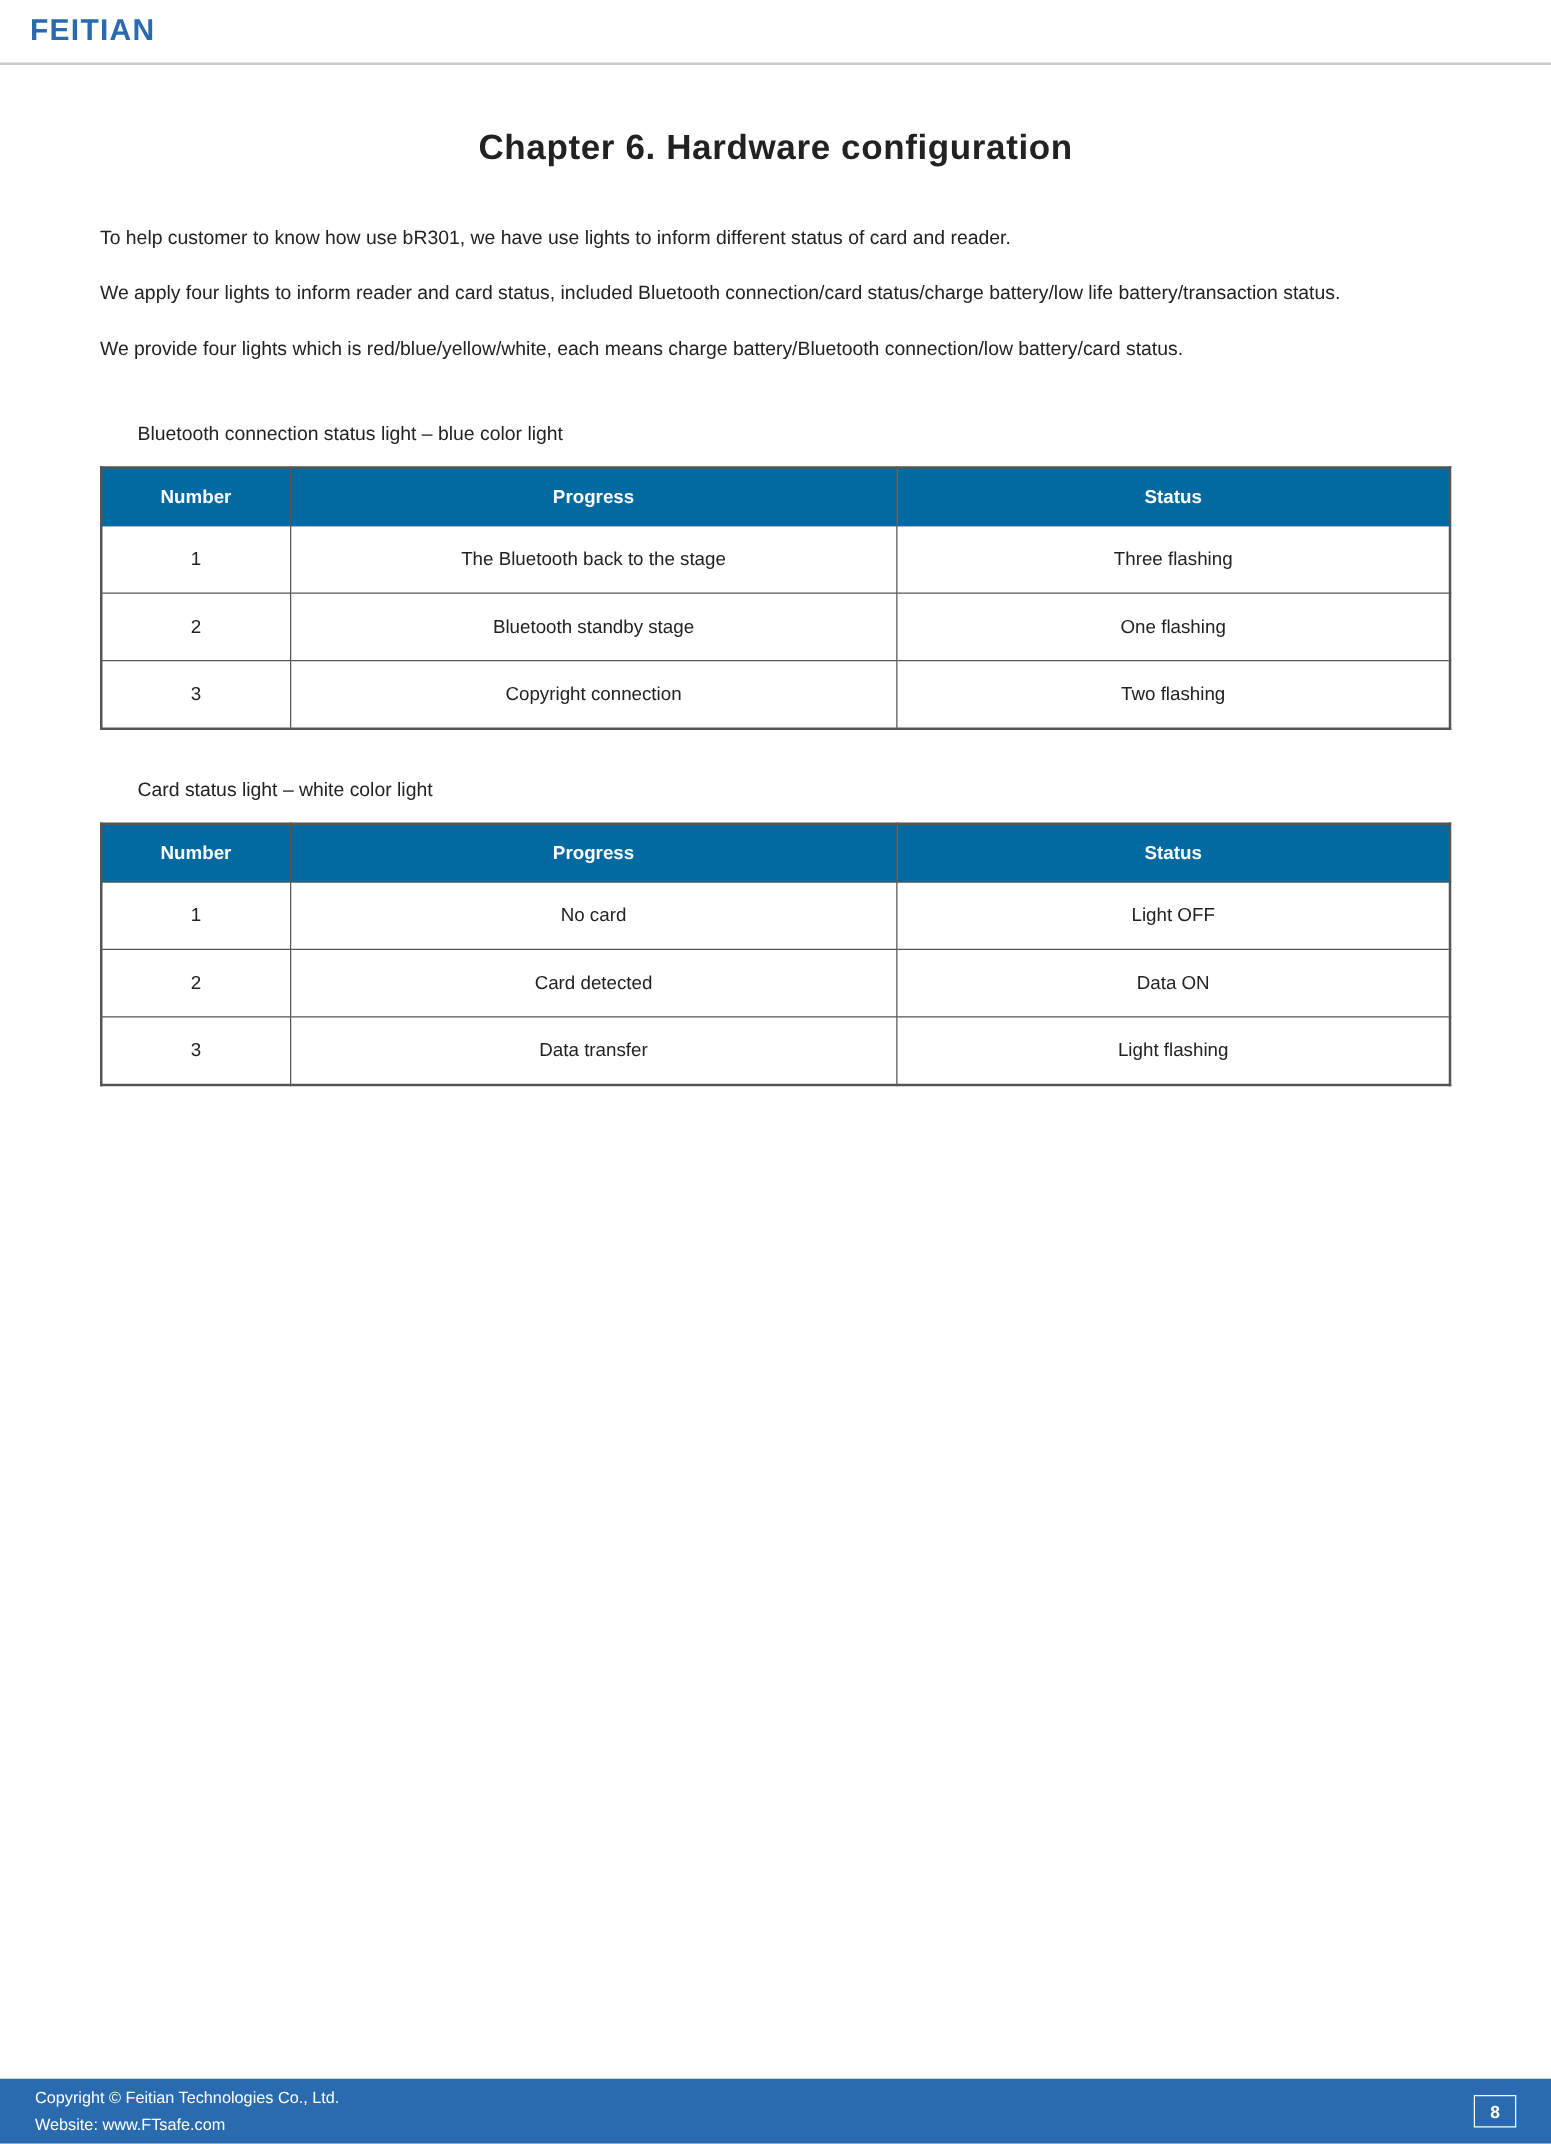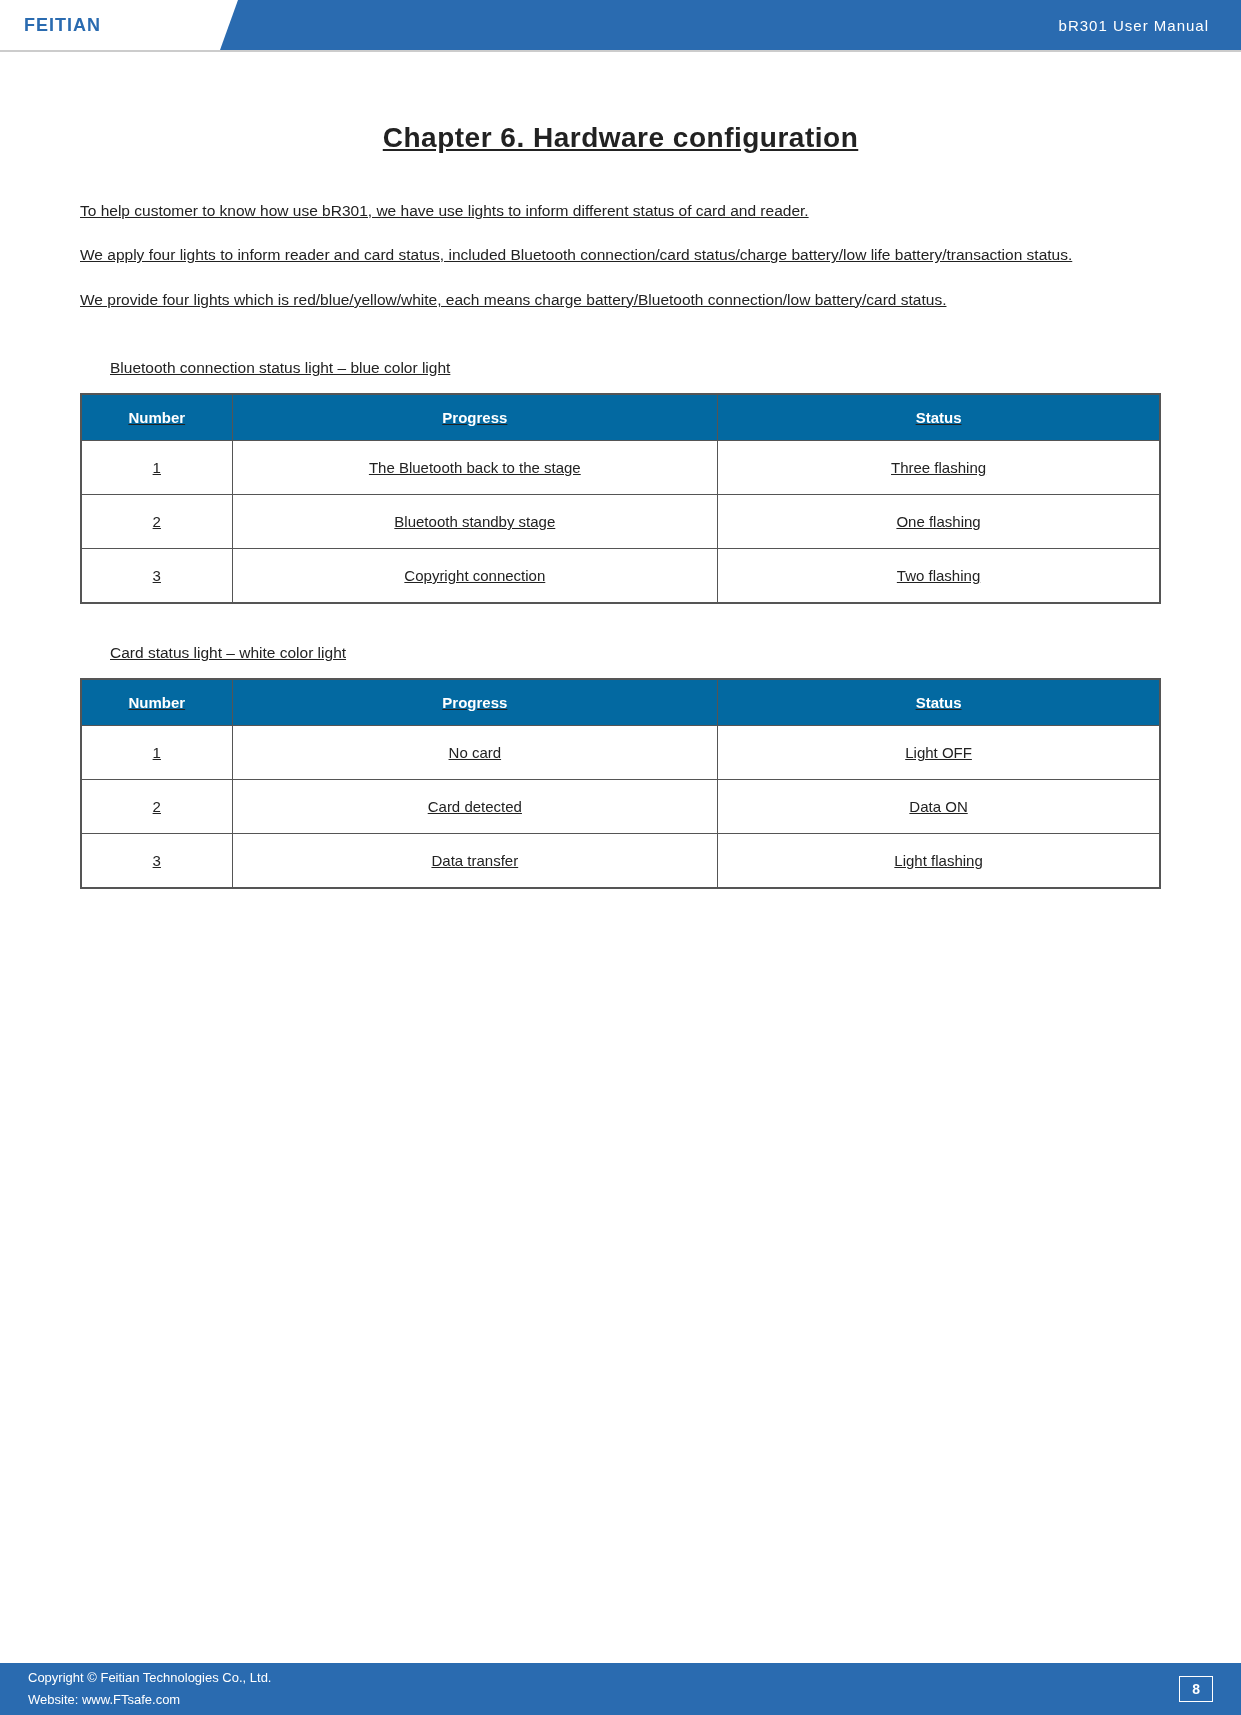--- a/index.html
+++ b/index.html
@@ -20,21 +20,21 @@
       height: 52px;
       border-bottom: 2px solid #ccc;
     }
     .header-logo {
       display: flex;
       align-items: center;
       padding: 0 24px;
       min-width: 220px;
     }
     .logo-text {
-      font-size: 18px;
+      font-size: 24px;
       font-weight: 900;
       color: #2a6bb0;
       letter-spacing: 1px;
     }
     .header-title-bar {
       background: #2a6bb0;
       flex: 1;
       display: flex;
       align-items: center;
       justify-content: flex-end;
@@ -42,22 +42,21 @@
       clip-path: polygon(18px 0%, 100% 0%, 100% 100%, 0% 100%);
     }
     .header-title-bar span {
       color: #fff;
       font-size: 15px;
       letter-spacing: 1px;
     }
 
     
     .main-content {
-      padding: 70px 80px 40px 80px;
-      text-decoration: underline;
+      padding: 50px 80px 40px 80px;
     }
 
     .chapter-title {
       text-align: center;
       font-size: 28px;
       font-weight: 700;
       margin-bottom: 44px;
       letter-spacing: 0.5px;
     }
 
@@ -130,23 +129,20 @@
 
     .section-gap { margin-bottom: 46px; }
   </style>
 </head>
 <body>
 
 <div class="header">
   <div class="header-logo">
     <span class="logo-text">FEITIAN</span>
   </div>
-  <div class="header-title-bar">
-    <span>bR301  User  Manual</span>
-  </div>
 </div>
 
 <div class="main-content">
 
   <h1 class="chapter-title">Chapter 6.  Hardware configuration</h1>
 
   <p class="body-text">To help customer to know how use bR301, we have use lights to inform different status of card and reader.</p>
   <p class="body-text">We  apply  four  lights  to  inform  reader  and  card  status,  included  Bluetooth connection/card status/charge battery/low life battery/transaction status.</p>
   <p class="body-text section-gap">We  provide  four  lights  which  is  red/blue/yellow/white,  each  means  charge battery/Bluetooth connection/low battery/card status.</p>
 

